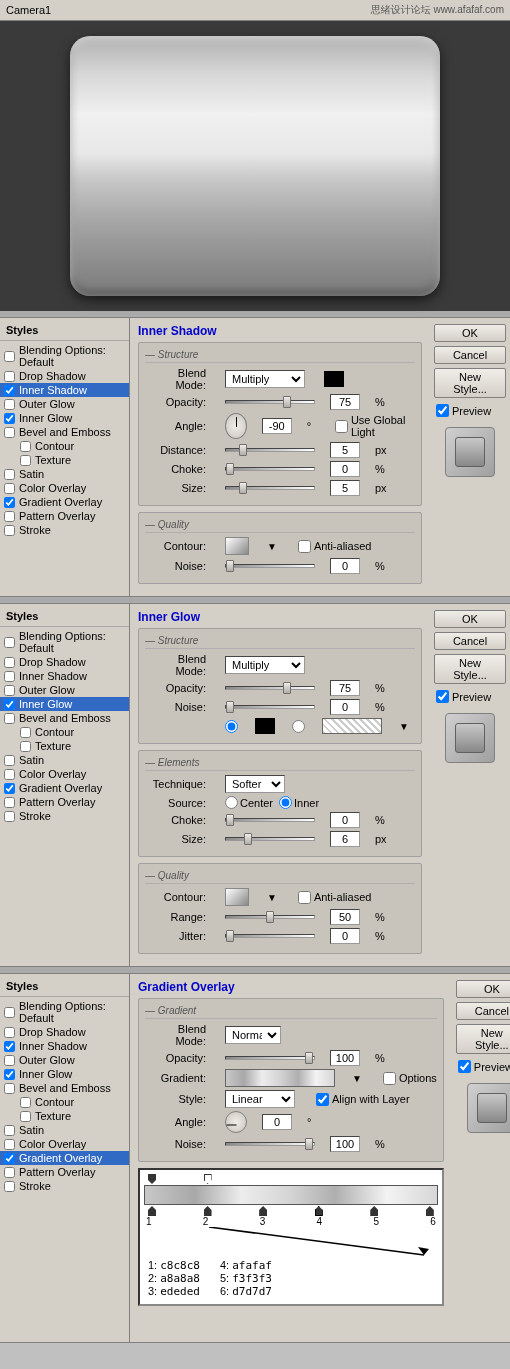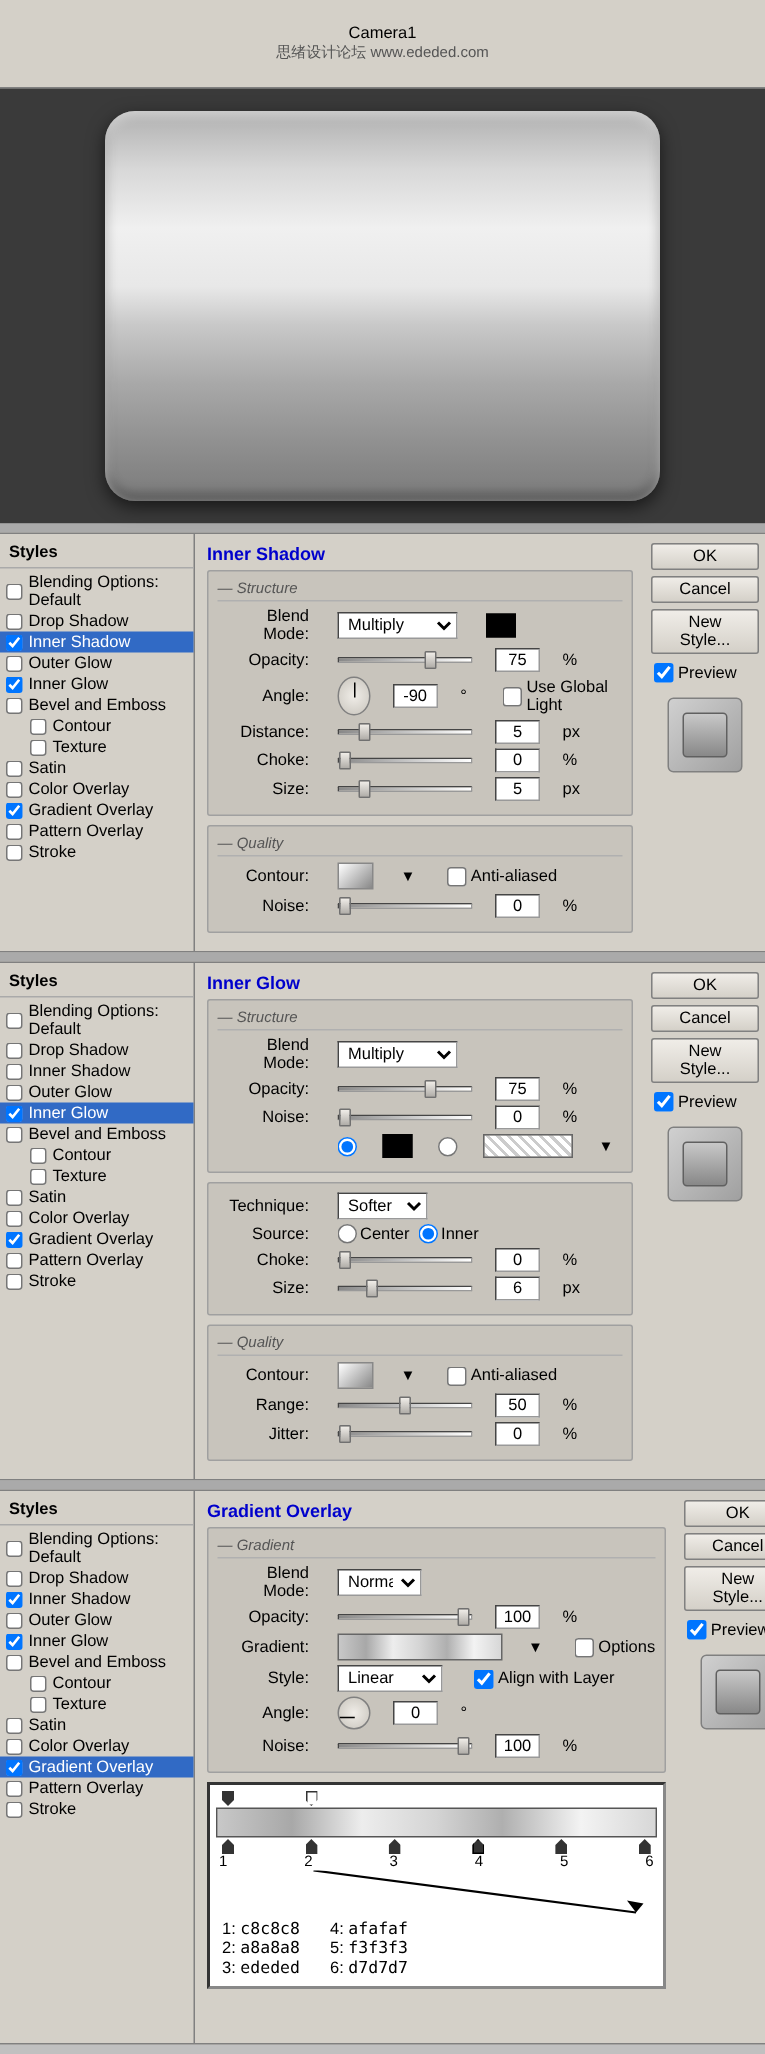--- a/index.html
+++ b/index.html
@@ -9,25 +9,24 @@
       background: #c0c0c0;
       font-family: Arial, sans-serif;
       font-size: 11px;
       color: #000;
     }
 
     
     .title-bar {
       background: #d4d0c8;
       border-bottom: 1px solid #808080;
-      padding: 16px 6px;
+      padding: 3px 6px;
       display: flex;
       justify-content: space-between;
       align-items: center;
-      flex-direction: column;
     }
 
     
     .preview-area {
       background: #3a3a3a;
       padding: 10px;
       display: flex;
       justify-content: center;
       align-items: center;
       height: 290px;
@@ -283,21 +282,21 @@
     .panel-gap {
       height: 6px;
       background: #aaa;
     }
   </style>
 </head>
 <body>
 
 <div class="title-bar">
   <span>Camera1</span>
-  <span class="watermark">思绪设计论坛 www.ededed.com</span>
+  <span class="watermark">思绪设计论坛 www.afafaf.com</span>
 </div>
 
 <div class="preview-area">
   <div class="metal-preview"></div>
 </div>
 
 <div class="panel-gap"></div>
 
 <div class="panel-row" style="min-height:280px;">
 
@@ -542,20 +541,21 @@
         <span class="form-label"></span>
         <input type="radio" checked="" name="ig-type" style="">
         <div class="color-box" style="background:black;margin:0 2px;"></div>
         <input type="radio" name="ig-type" style="">
         <div style="width:60px;height:16px;border:1px solid #666;background:repeating-linear-gradient(45deg,#ccc,#ccc 2px,#fff 2px,#fff 5px);cursor:pointer;margin-left:2px;"></div>
         <span style="margin-left:2px;font-size:10px;">▼</span>
       </div>
     </div>
 
     <div class="sub-section">
+      <div class="sub-section-title">— Elements</div>
       <div class="form-row">
         <span class="form-label">Technique:</span>
         <select class="select-box" style="width:60px;">
           <option>Softer</option>
         </select>
       </div>
       <div class="form-row">
         <span class="form-label">Source:</span>
         <div class="radio-group">
           <label class="radio-label">

